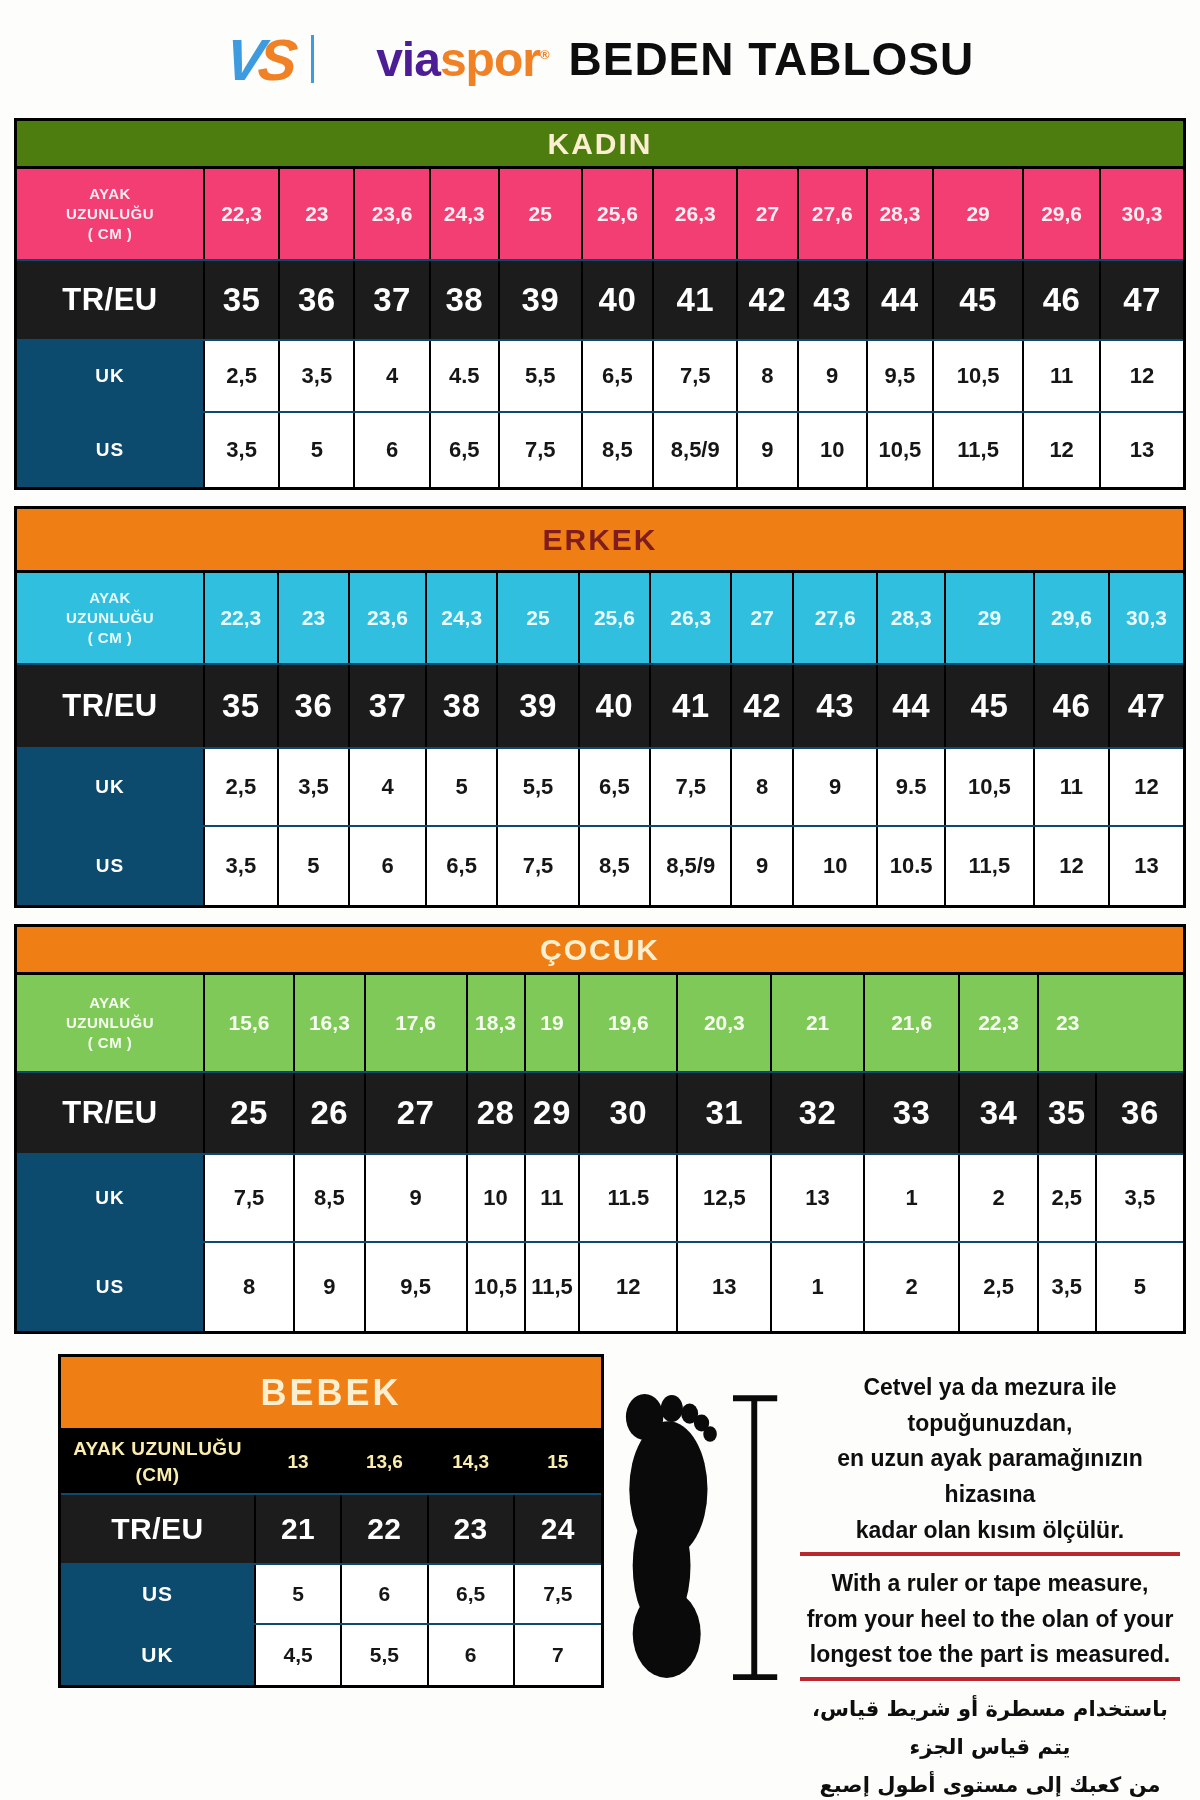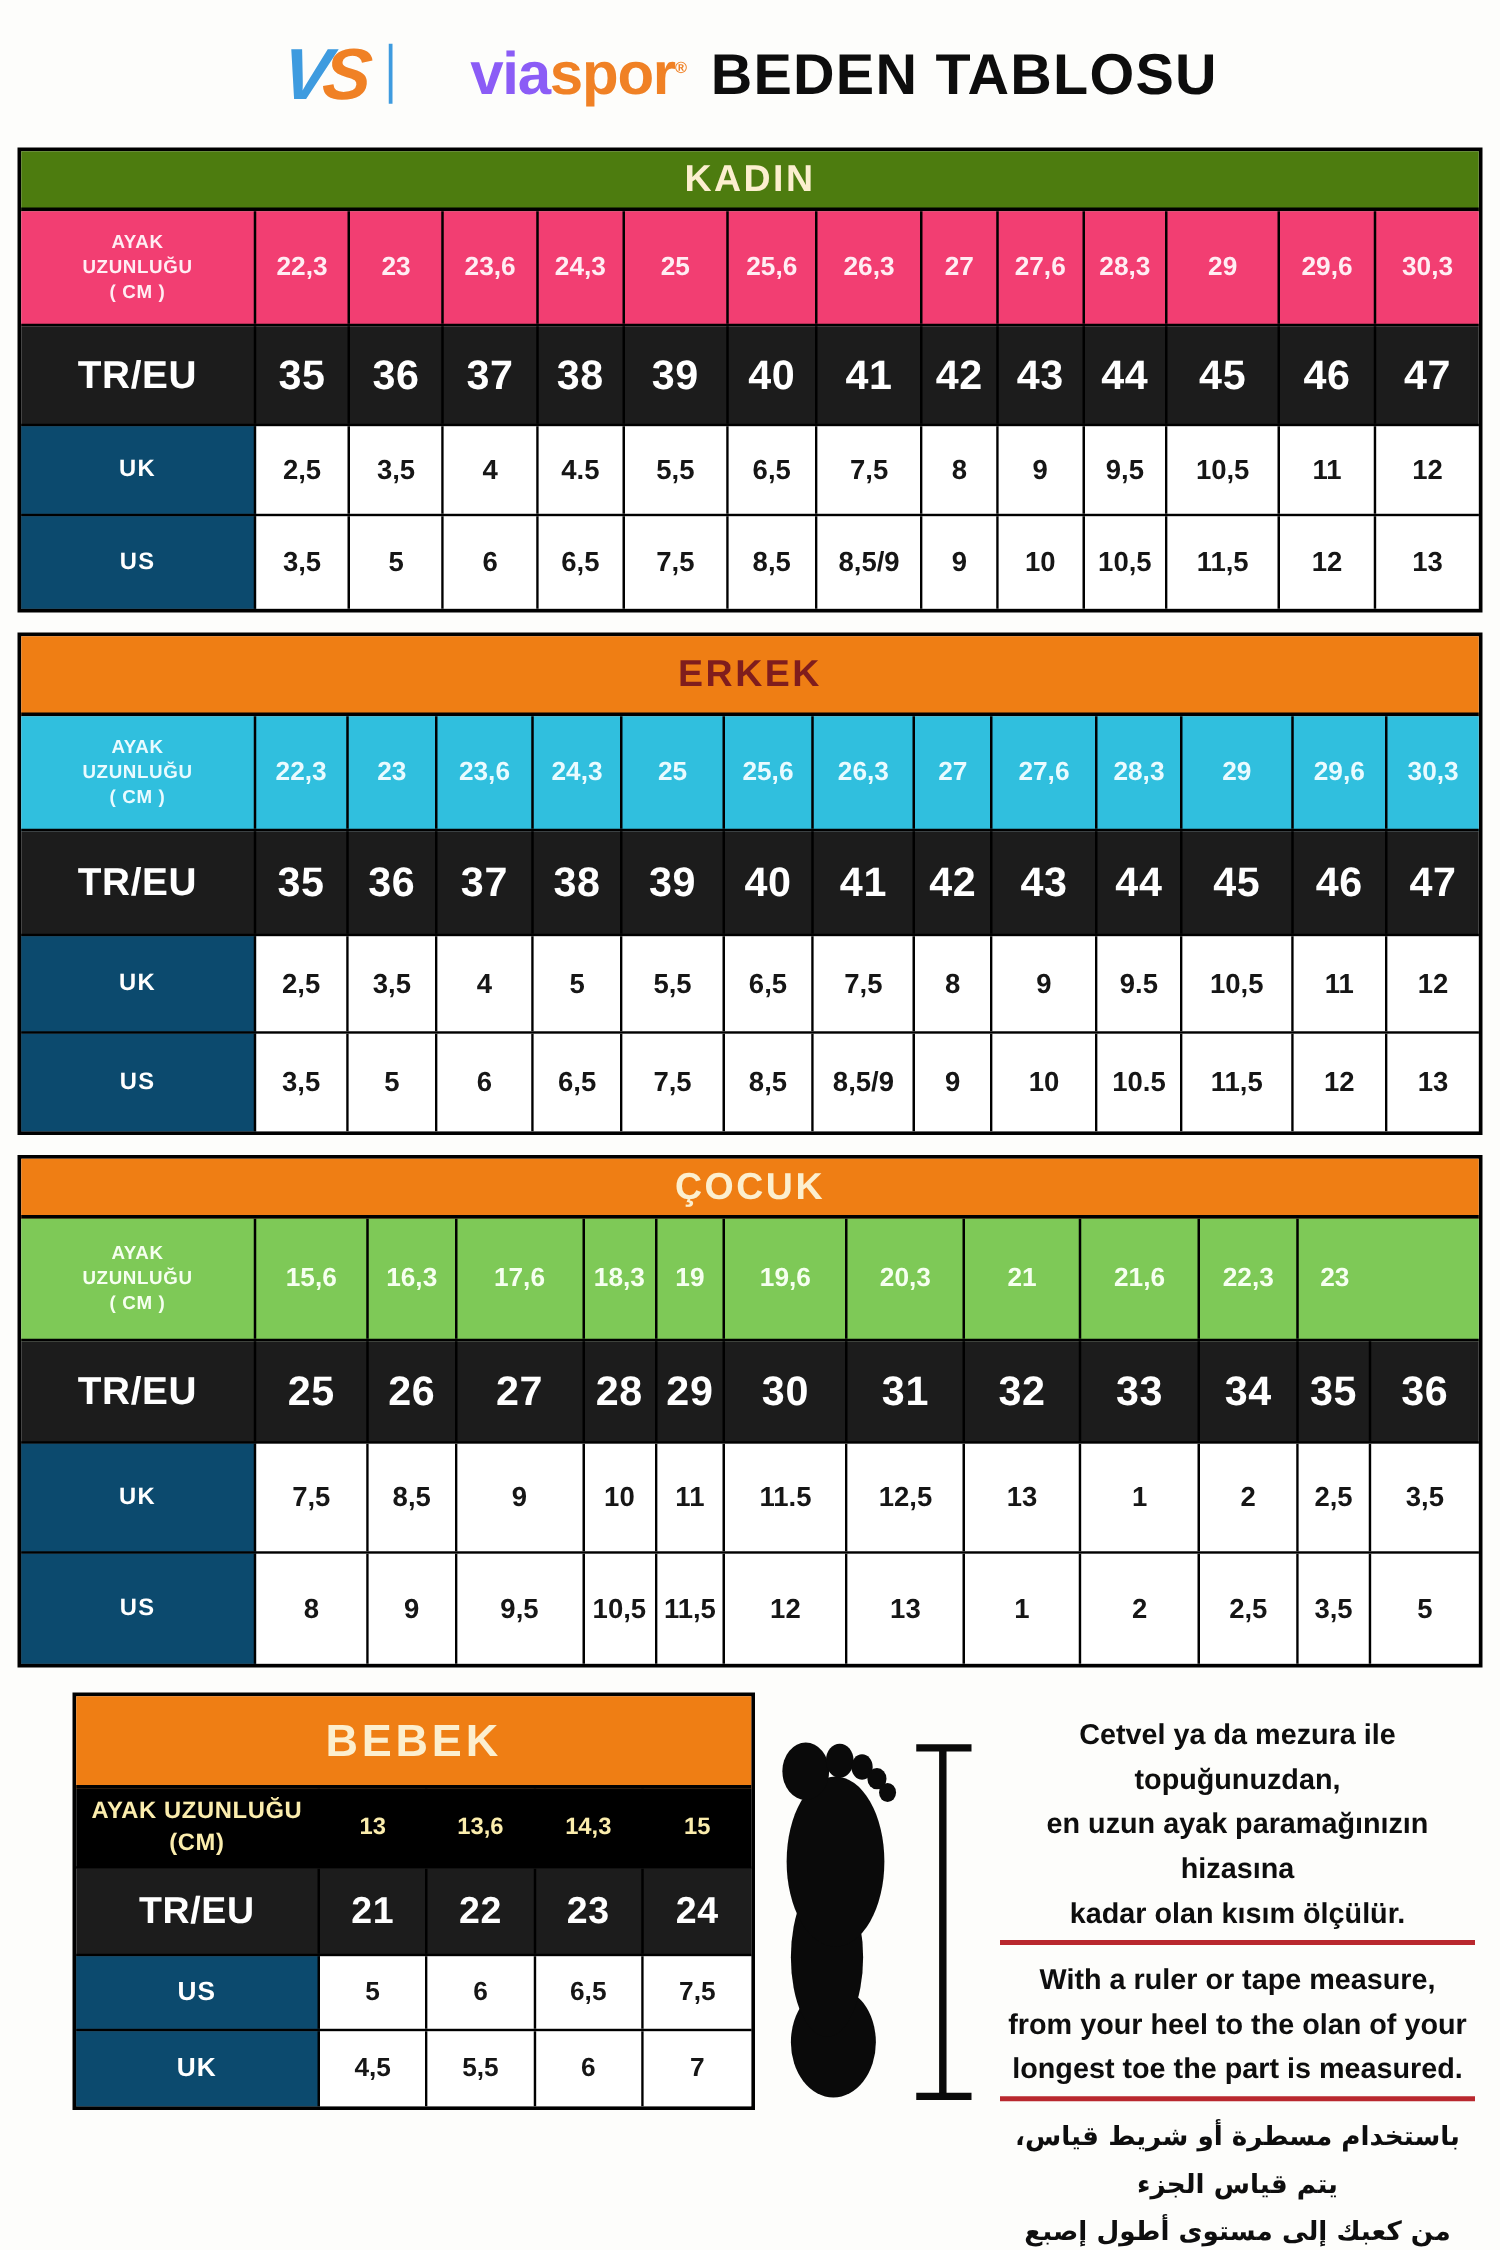--- a/index.html
+++ b/index.html
@@ -10,34 +10,34 @@
   .page{width:1200px;height:1800px;box-sizing:border-box;padding:6px 14px 0 14px;}
 
   
   .hdr{height:106px;display:flex;align-items:center;justify-content:center;gap:12px;}
   .logo{display:flex;align-items:center;gap:10px;}
   .logo-vs{font-style:italic;font-weight:900;font-size:58px;letter-spacing:-6px;transform:skewX(-6deg);}
   .logo-v{color:#3E9BDF;}
   .logo-s{color:#F08125;}
   .logo-div{width:3px;height:48px;background:#3E9BDF;margin:0 4px 0 10px;}
   .brand{font-weight:800;font-size:48px;letter-spacing:-1px;}
-  .brand-b{color:#8b5cf6;margin-left:48px;}
+  .brand-b{color:#4c1d95;margin-left:48px;}
   .brand-o{color:#F08125;}
   .reg{font-size:13px;color:#F08125;vertical-align:super;font-weight:700;}
   .page-title{font-weight:900;font-size:46px;color:#0D0D0D;letter-spacing:1px;margin-left:8px;white-space:nowrap;}
 
   
   .size-table{border:3px solid #000;margin-top:16px;background:#fff;}
   .size-table:first-of-type{margin-top:6px;}
   .t-title{
     box-sizing:border-box;display:flex;align-items:center;justify-content:center;
     font-weight:800;font-size:30px;letter-spacing:2px;color:#FCEFCF;
     border-bottom:3px solid #000;
   }
-  .t-row{display:grid;box-sizing:border-box;border-bottom:2px solid #000000;}
+  .t-row{display:grid;box-sizing:border-box;border-bottom:2px solid #0c4a6e;}
   .t-row:last-child{border-bottom:none;}
   .cell{
     box-sizing:border-box;display:flex;align-items:center;justify-content:center;
     border-right:2px solid #000;font-weight:700;text-align:center;
   }
   .cell:last-child{border-right:none;}
   .row-foot .cell{font-size:21px;}
   .row-foot .label{flex-direction:column;font-size:15px;line-height:1.35;letter-spacing:.5px;}
   .row-dark{background:#1C1C1C;color:#FFFFFF;}
   .row-dark .cell{font-size:33px;letter-spacing:.5px;}

